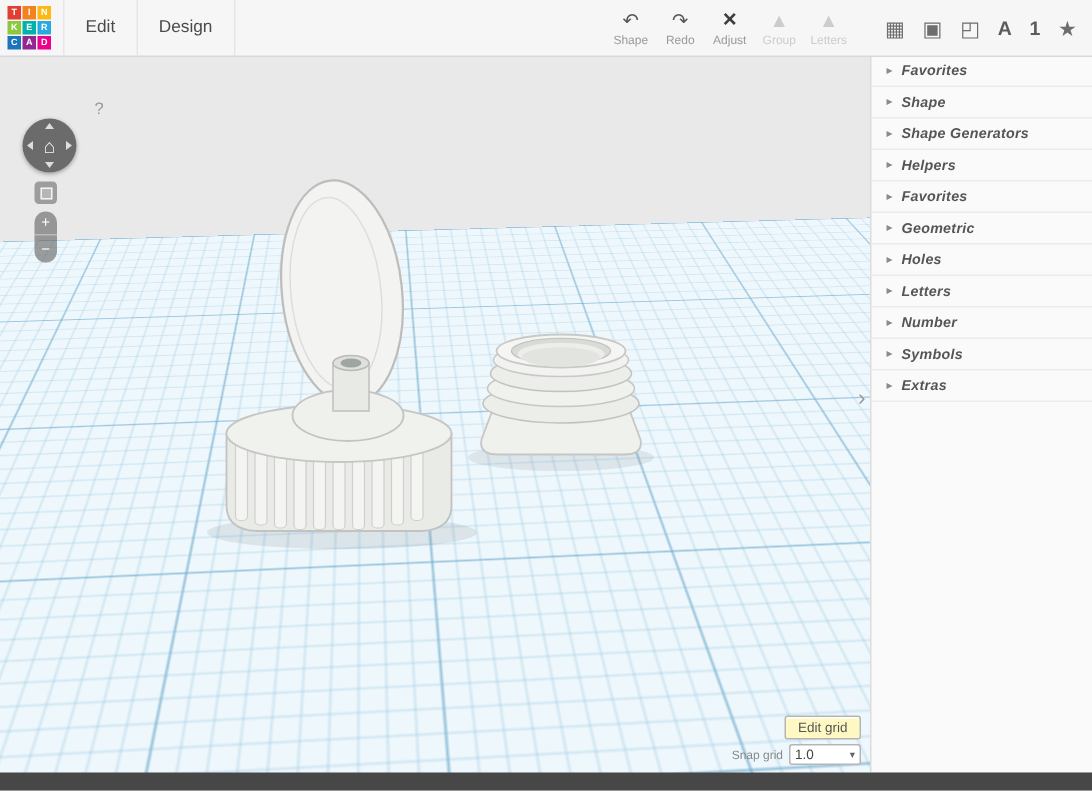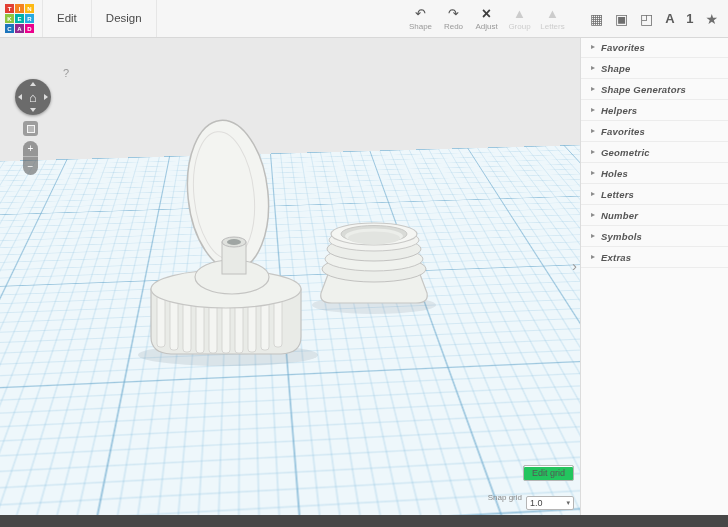--- a/index.html
+++ b/index.html
@@ -88,29 +88,29 @@
   .zoom{
     position:absolute;left:23px;top:104px;width:15px;height:34px;border-radius:8px;
     background:rgba(95,95,95,0.6);color:#fff;display:flex;flex-direction:column;
     align-items:center;justify-content:space-between;font-size:10px;padding:3px 0;box-sizing:border-box;
   }
   .zin{width:100%;text-align:center;border-bottom:1px solid rgba(255,255,255,.35);padding-bottom:2px;cursor:pointer;line-height:1;}
   .zout{width:100%;text-align:center;padding-top:2px;cursor:pointer;line-height:1;}
   .gridctl{position:absolute;right:6px;bottom:5px;text-align:right;}
   .editgrid{
     display:inline-block;padding:2px 8px;font-size:9px;color:#555;
-    background:#22c55e;border:1px solid #b5b5b5;border-radius:2px;
+    background:#fef9c3;border:1px solid #b5b5b5;border-radius:2px;
     box-shadow:inset 0 1px 0 #fff;cursor:pointer;margin-bottom:3px;
   }
   .snaprow{display:flex;align-items:center;justify-content:flex-end;}
   .snaplabel{font-size:8px;color:#888;margin-right:4px;}
   .snapselect{
     display:inline-flex;align-items:center;justify-content:space-between;
     width:40px;background:#fff;border:1px solid #b5b5b5;border-radius:2px;
-    font-size:9px;color:#444;padding:1px 3px;cursor:pointer;margin-top:12px;
+    font-size:9px;color:#444;padding:1px 3px;cursor:pointer;
   }
   .caret{font-size:7px;color:#666;}
   .collapse{
     position:absolute;right:0;top:218px;width:11px;height:22px;line-height:22px;
     font-size:15px;color:#9a9a9a;cursor:pointer;text-align:center;
   }
   
   .sidebar{
     position:absolute;top:37px;right:0;width:148px;bottom:12px;
     background:#fafafa;border-left:1px solid #dcdcdc;box-sizing:border-box;z-index:20;

